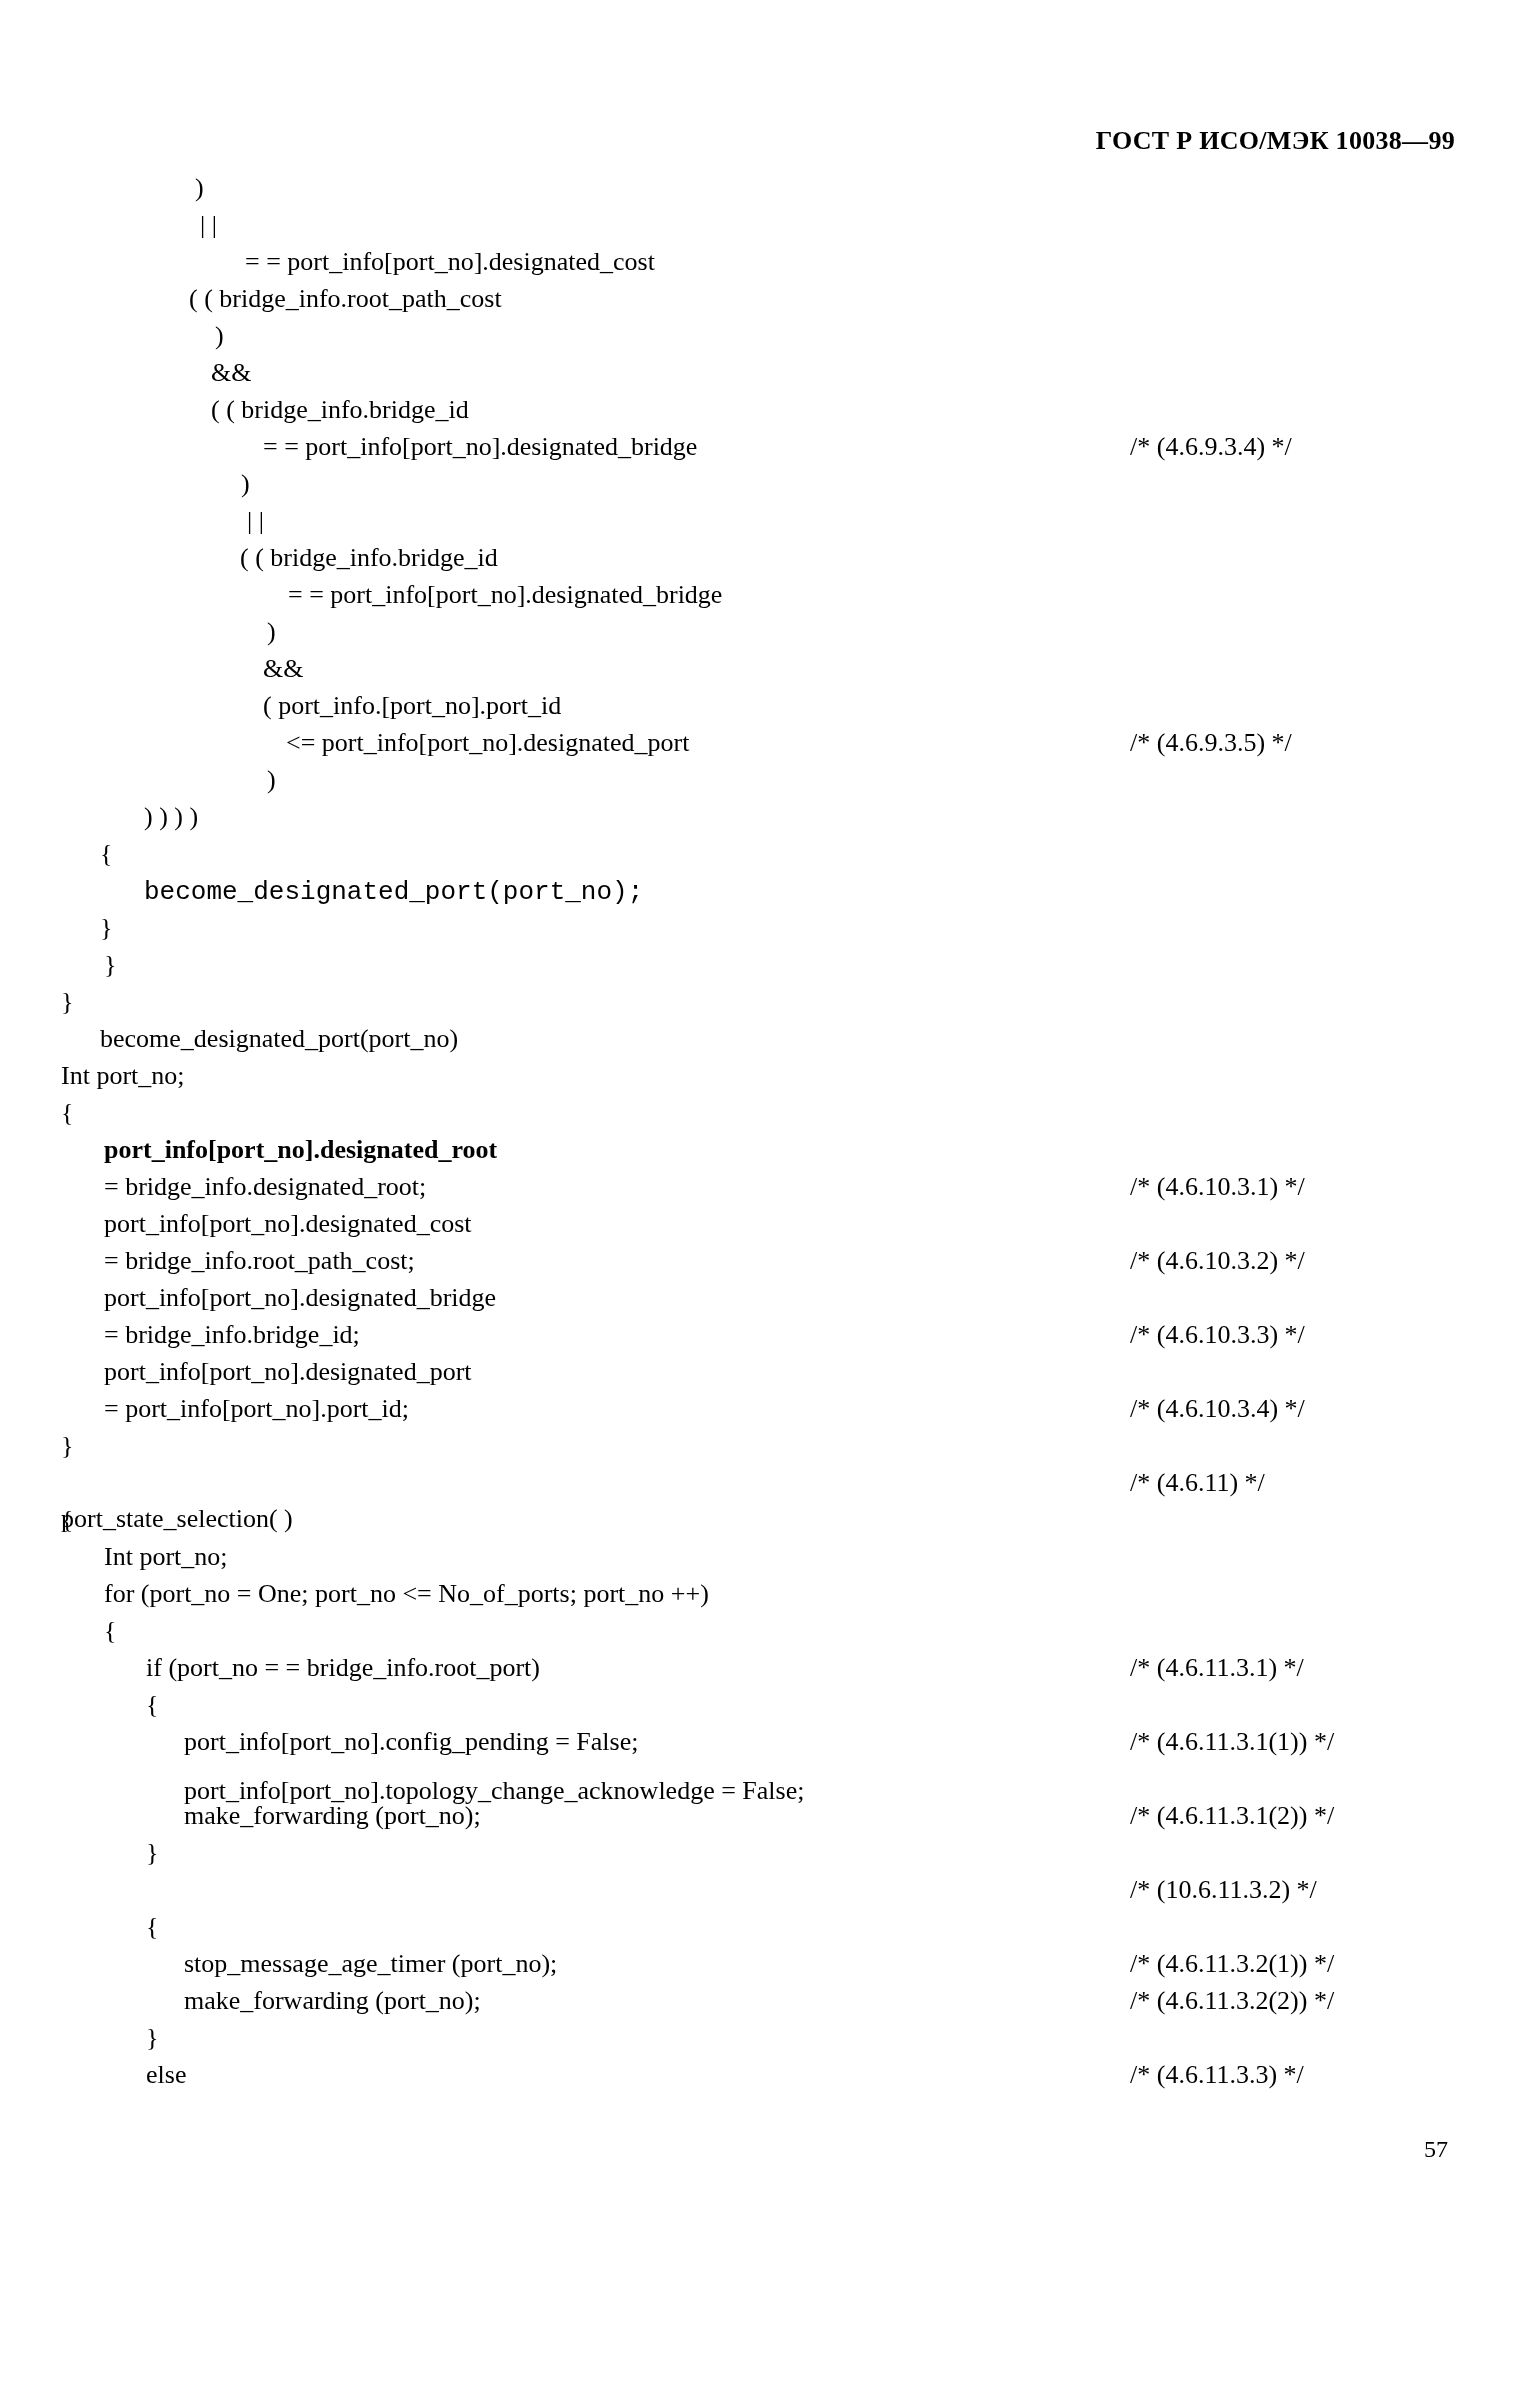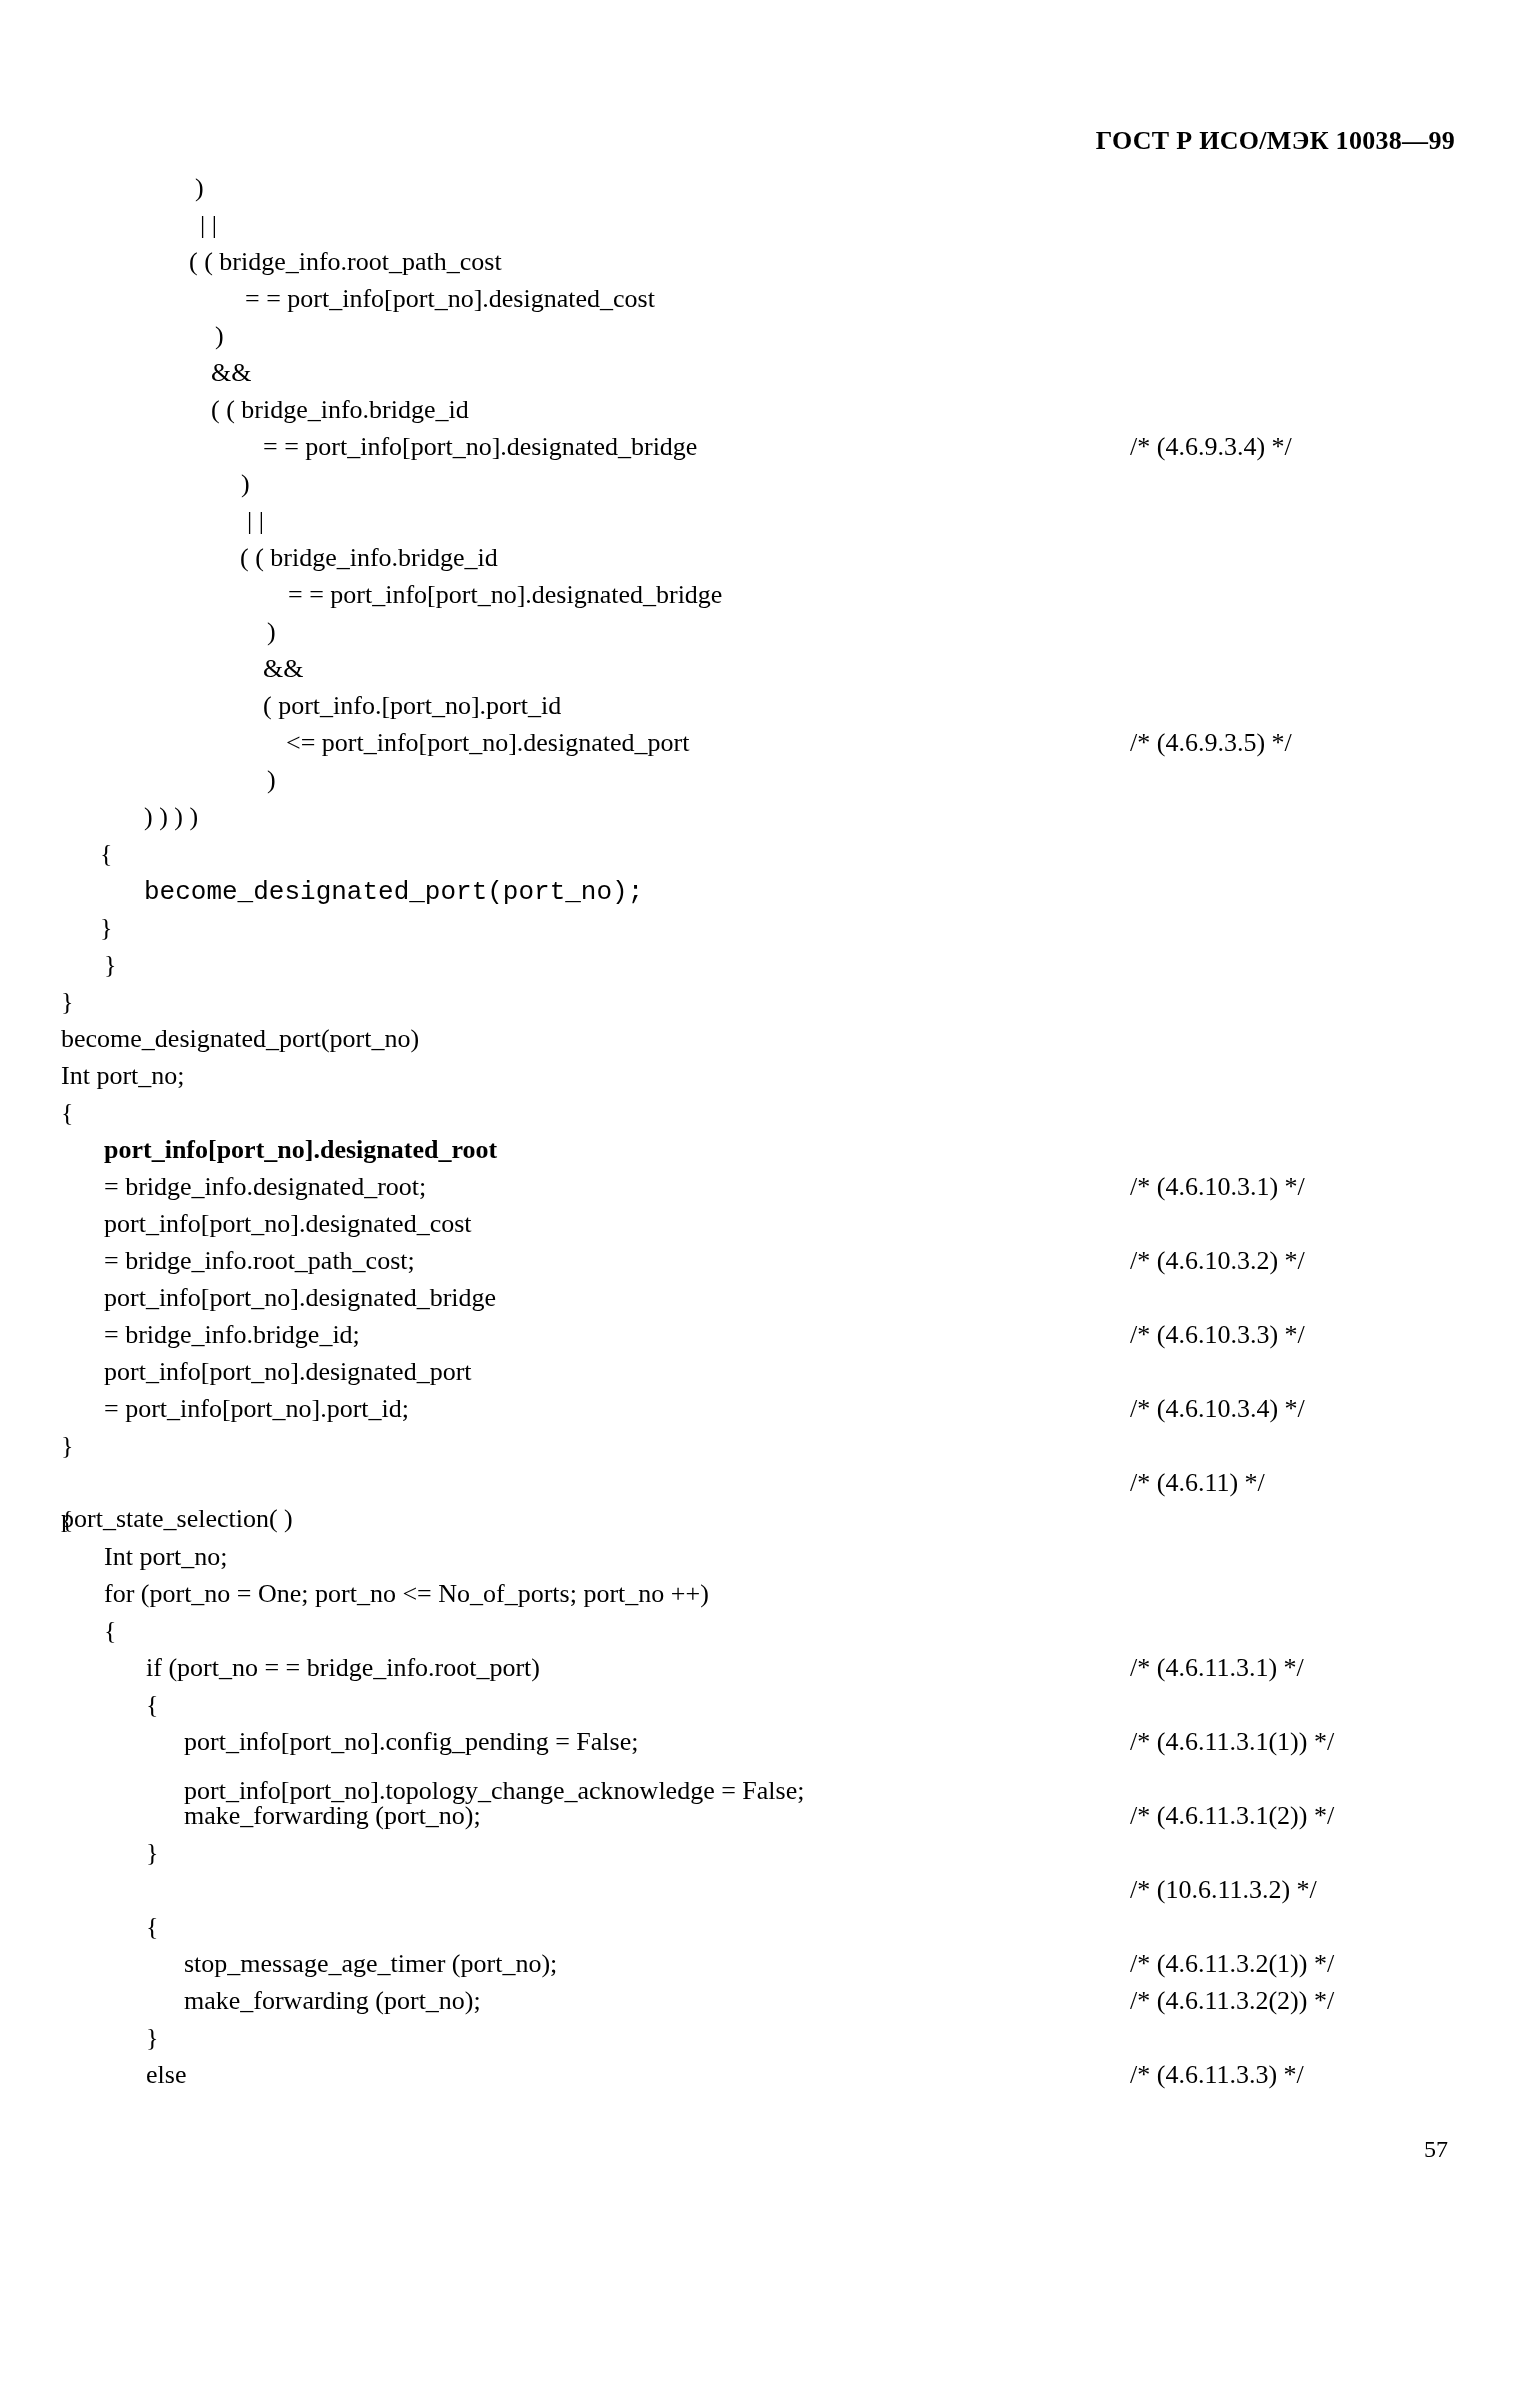--- a/index.html
+++ b/index.html
@@ -61,42 +61,42 @@
 
 <div class="page">
 
   <div class="header">
     <span>ГОСТ Р ИСО/МЭК 10038—99</span>
   </div>
 
   <div class="code" id="code-listing">
       <div class="line"><span class="code-text" style="padding-left: 134px;">)</span></div>
       <div class="line"><span class="code-text" style="padding-left: 139px;">| |</span></div>
+      <div class="line"><span class="code-text" style="padding-left: 184px;">= = port_info[port_no].designated_cost</span></div>
       <div class="line"><span class="code-text" style="padding-left: 128px;">( ( bridge_info.root_path_cost</span></div>
-      <div class="line"><span class="code-text" style="padding-left: 184px;">= = port_info[port_no].designated_cost</span></div>
       <div class="line"><span class="code-text" style="padding-left: 154px;">)</span></div>
       <div class="line"><span class="code-text" style="padding-left: 150px;">&amp;&amp;</span></div>
       <div class="line"><span class="code-text" style="padding-left: 150px;">( ( bridge_info.bridge_id</span></div>
       <div class="line"><span class="code-text" style="padding-left: 202px;">= = port_info[port_no].designated_bridge</span><span class="comment">/* (4.6.9.3.4) */</span></div>
       <div class="line"><span class="code-text" style="padding-left: 180px;">)</span></div>
       <div class="line"><span class="code-text" style="padding-left: 186px;">| |</span></div>
       <div class="line"><span class="code-text" style="padding-left: 179px;">( ( bridge_info.bridge_id</span></div>
       <div class="line"><span class="code-text" style="padding-left: 227px;">= = port_info[port_no].designated_bridge</span></div>
       <div class="line"><span class="code-text" style="padding-left: 206px;">)</span></div>
       <div class="line"><span class="code-text" style="padding-left: 202px;">&amp;&amp;</span></div>
       <div class="line"><span class="code-text" style="padding-left: 202px;">( port_info.[port_no].port_id</span></div>
       <div class="line"><span class="code-text" style="padding-left: 225px;">&lt;= port_info[port_no].designated_port</span><span class="comment">/* (4.6.9.3.5) */</span></div>
       <div class="line"><span class="code-text" style="padding-left: 206px;">)</span></div>
       <div class="line"><span class="code-text" style="padding-left: 83px;">) ) ) )</span></div>
       <div class="line"><span class="code-text" style="padding-left: 39px;">{</span></div>
       <div class="line"><span class="code-text" style="padding-left: 83px; font-family: Liberation Mono, monospace;">become_designated_port(port_no);</span></div>
       <div class="line"><span class="code-text" style="padding-left: 39px;">}</span></div>
       <div class="line"><span class="code-text" style="padding-left: 43px;">}</span></div>
       <div class="line"><span class="code-text" style="padding-left: 0px;">}</span></div>
-      <div class="line"><span class="code-text" style="padding-left: 0px;">become_designated_port(port_no)</span></div>
+      <div class="line"><span class="code-text" style="padding-left: 0px; margin-left: 39px;">become_designated_port(port_no)</span></div>
       <div class="line"><span class="code-text" style="padding-left: 0px;">Int port_no;</span></div>
       <div class="line"><span class="code-text" style="padding-left: 0px;">{</span></div>
       <div class="line"><span class="code-text" style="padding-left: 43px; font-weight: bold;">port_info[port_no].designated_root</span></div>
       <div class="line"><span class="code-text" style="padding-left: 43px;">= bridge_info.designated_root;</span><span class="comment">/* (4.6.10.3.1) */</span></div>
       <div class="line"><span class="code-text" style="padding-left: 43px;">port_info[port_no].designated_cost</span></div>
       <div class="line"><span class="code-text" style="padding-left: 43px;">= bridge_info.root_path_cost;</span><span class="comment">/* (4.6.10.3.2) */</span></div>
       <div class="line"><span class="code-text" style="padding-left: 43px;">port_info[port_no].designated_bridge</span></div>
       <div class="line"><span class="code-text" style="padding-left: 43px;">= bridge_info.bridge_id;</span><span class="comment">/* (4.6.10.3.3) */</span></div>
       <div class="line"><span class="code-text" style="padding-left: 43px;">port_info[port_no].designated_port</span></div>
       <div class="line"><span class="code-text" style="padding-left: 43px;">= port_info[port_no].port_id;</span><span class="comment">/* (4.6.10.3.4) */</span></div>

